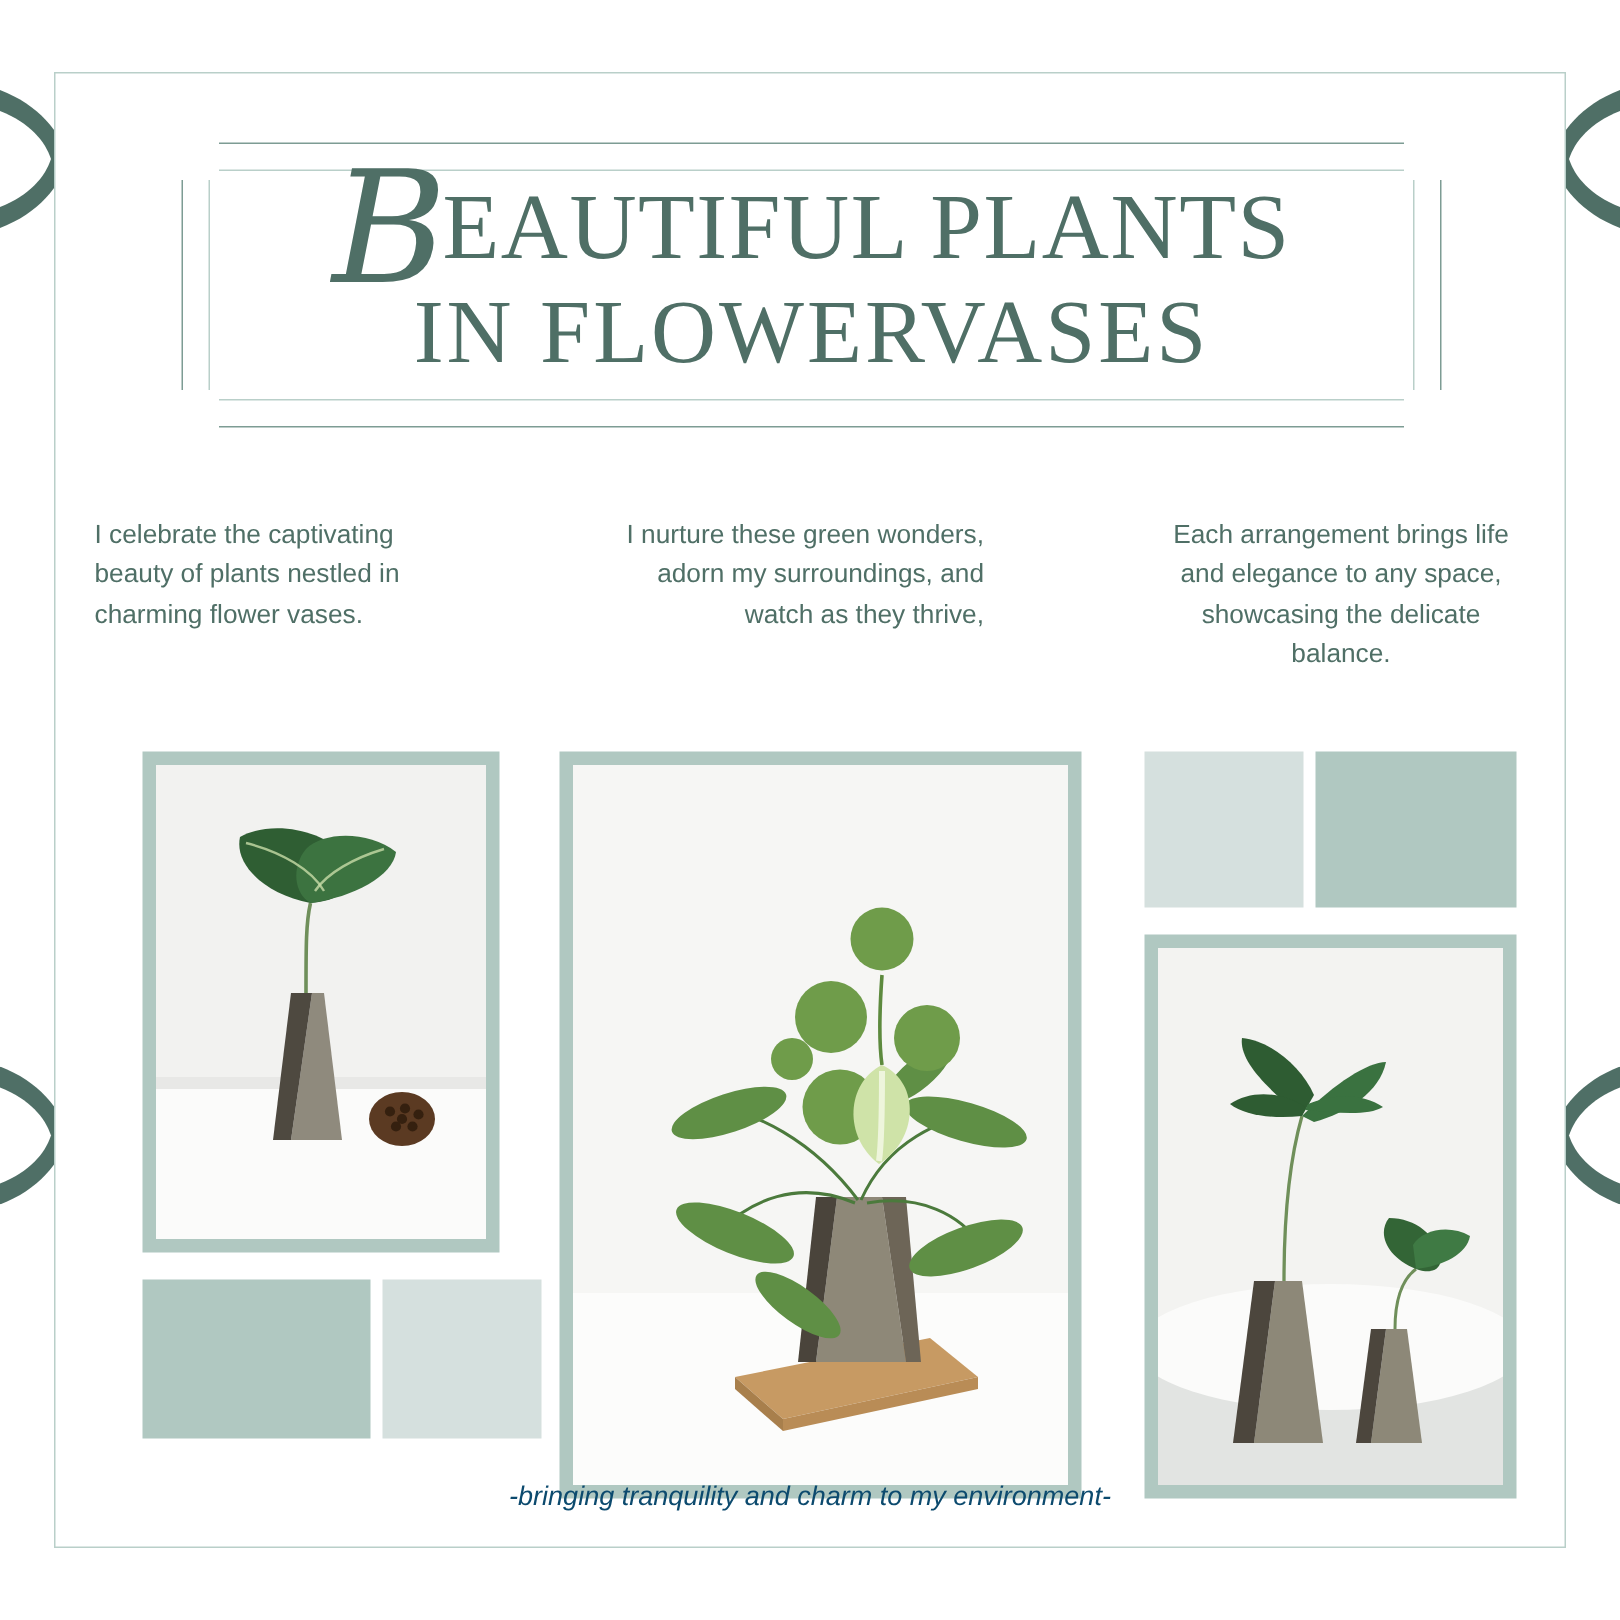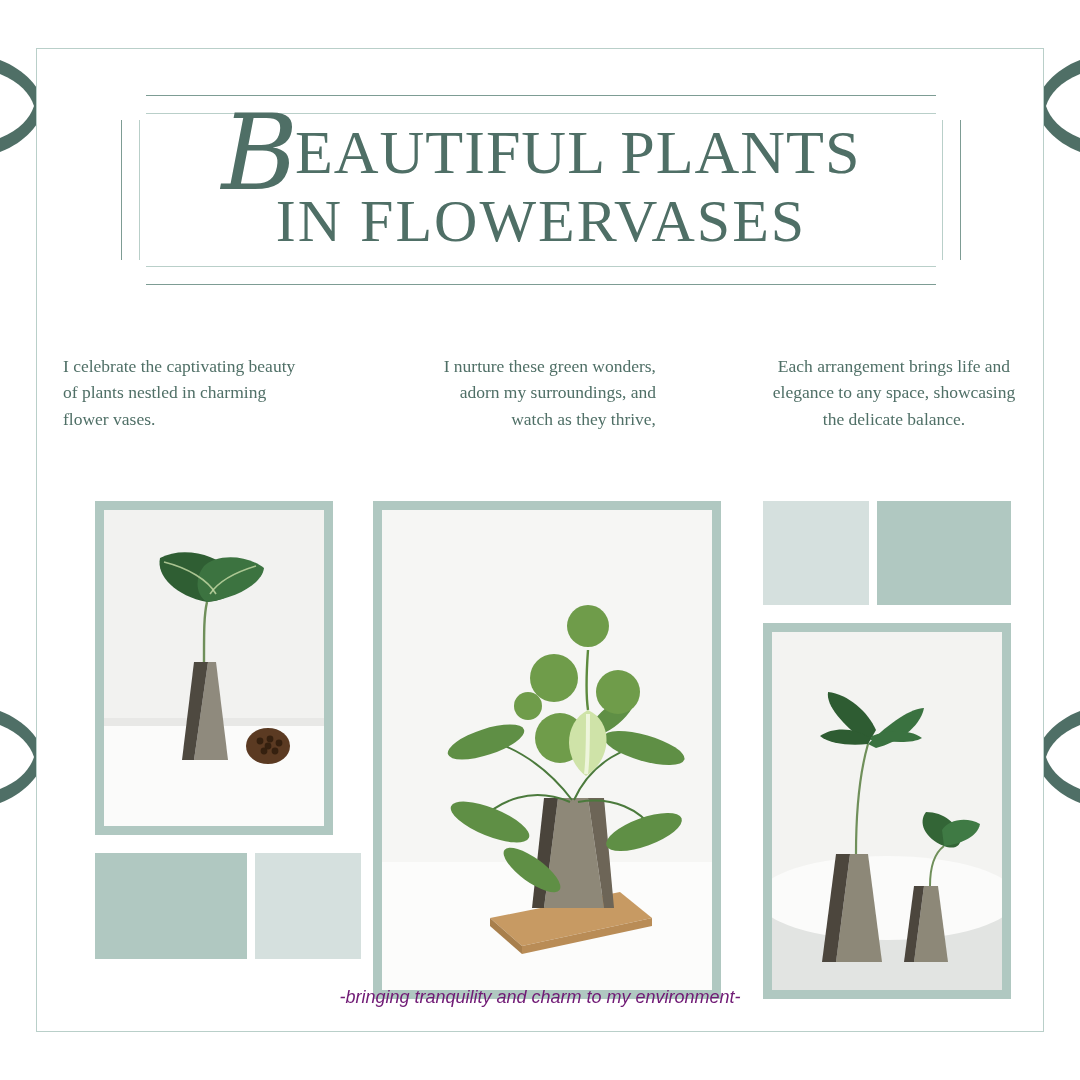--- a/index.html
+++ b/index.html
@@ -104,25 +104,24 @@
     font-size: 60px;
     letter-spacing: 2px;
     line-height: 1.12;
     margin-top: 2px;
   }
 
   
   .cols {
     position: absolute;
     left: 26px;
-    top: 304px;
+    top: 294px;
     width: 956px;
     display: flex;
     justify-content: space-between;
-    font-family: Liberation Serif, serif;
   }
   .col {
     width: 240px;
     color: #4f6f66;
     font-size: 17.5px;
     line-height: 1.5;
   }
   .col-left   { text-align: left; }
   .col-center { text-align: center; width: 250px; }
   .col-right  { text-align: right; }
@@ -151,21 +150,21 @@
   .sw-c { left: 32px;  top: 392px; width: 152px; height: 106px; }
   .sw-d { left: 192px; top: 392px; width: 106px; height: 106px; }
 
   .photo { position: absolute; inset: 0; }
 
   .caption {
     position: absolute;
     left: 0; right: 0;
     top: 938px;
     text-align: center;
-    color: #701a75;
+    color: #0c4a6e;
     font-style: italic;
     font-size: 18px;
     font-family: "Liberation Sans", sans-serif;
   }
 </style>
 </head>
 <body>
 
 <div class="poster">
 

